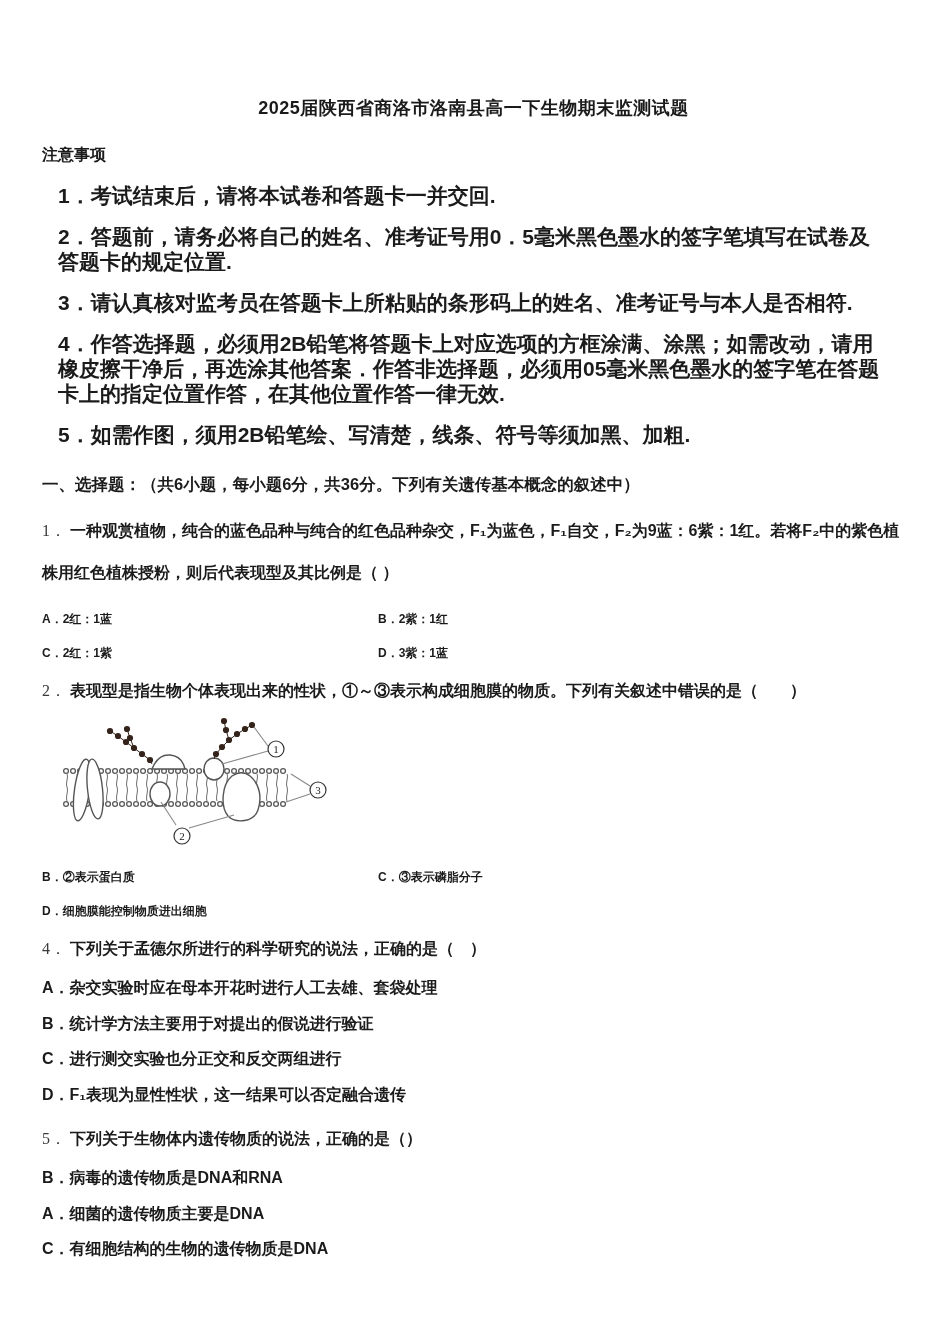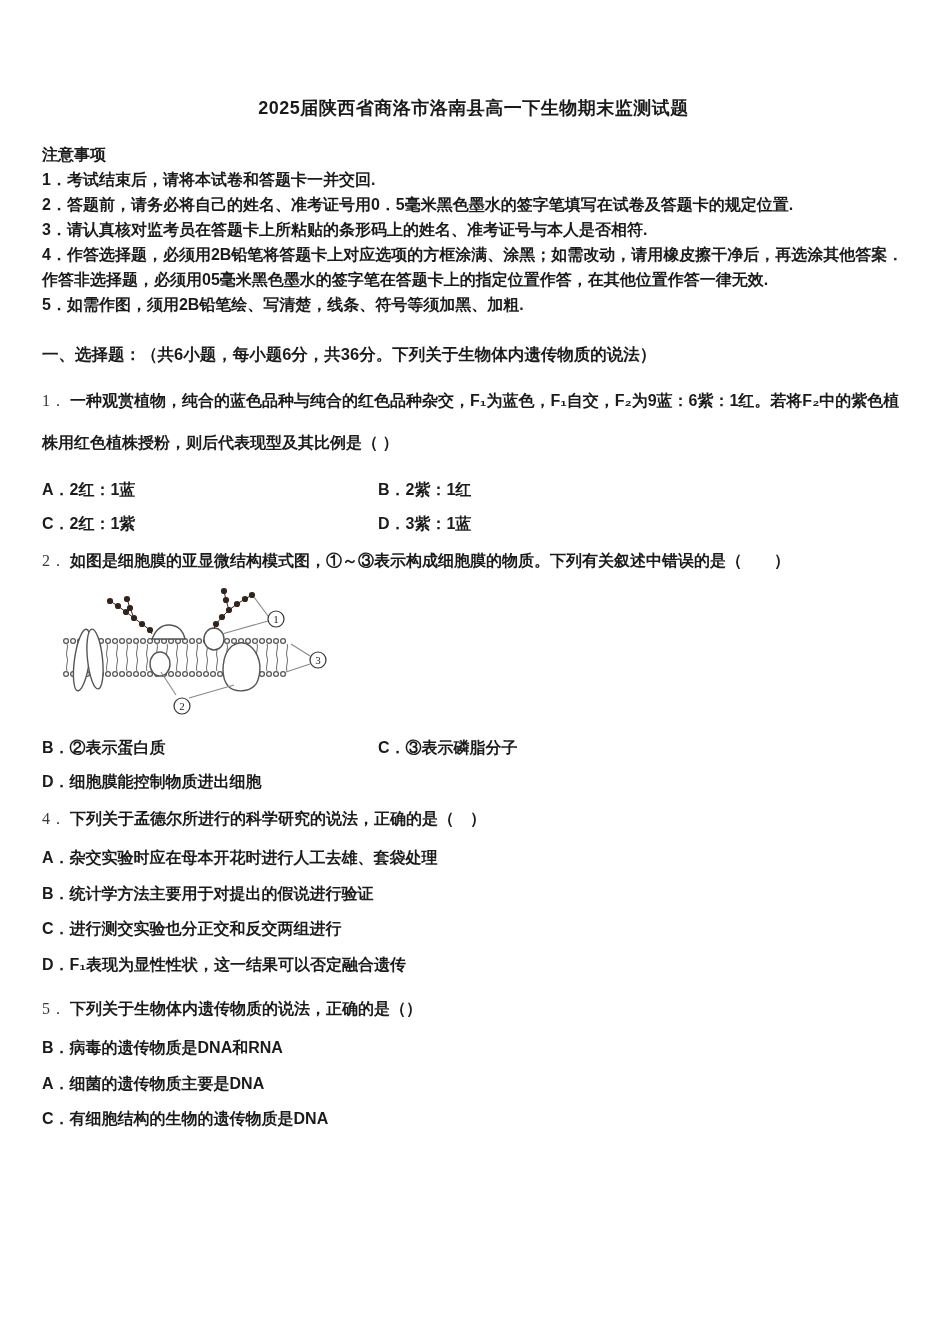--- a/index.html
+++ b/index.html
@@ -18,24 +18,24 @@
     font-weight: 700;
     margin: 0 0 22px 0;
     letter-spacing: 0.5px;
   }
   .notice-heading {
     font-size: 16px;
     font-weight: 700;
     line-height: 25px;
   }
   .notice-item {
-    font-size: 16px;
+    font-size: 21px;
     font-weight: 700;
     line-height: 25px;
-    margin: 0;
+    margin: 16px;
   }
   .section-heading {
     font-size: 16.5px;
     font-weight: 700;
     margin-top: 24px;
     line-height: 26px;
   }
   .question { margin-top: 13px; }
   .stem {
     font-size: 16px;
@@ -48,21 +48,21 @@
     font-family: "Liberation Serif", serif;
     font-weight: 400;
     color: #3a3a3a;
     margin-right: 4px;
   }
   .opts2 {
     display: grid;
     grid-template-columns: 336px auto;
     row-gap: 13px;
     margin-top: 15px;
-    font-size: 16px;
+    font-size: 12px;
     font-weight: 700;
     line-height: 21px;
   }
   .opts1 { margin-top: 8px; }
   .opts1 .opt {
     font-size: 16px;
     font-weight: 700;
     line-height: 35.5px;
   }
   .diagram-wrap { margin: 8px 0 6px 12px; }
@@ -77,34 +77,34 @@
 
   <div>
     <div class="notice-heading">注意事项</div>
     <p class="notice-item">1．考试结束后，请将本试卷和答题卡一并交回.</p>
     <p class="notice-item">2．答题前，请务必将自己的姓名、准考证号用0．5毫米黑色墨水的签字笔填写在试卷及答题卡的规定位置.</p>
     <p class="notice-item">3．请认真核对监考员在答题卡上所粘贴的条形码上的姓名、准考证号与本人是否相符.</p>
     <p class="notice-item">4．作答选择题，必须用2B铅笔将答题卡上对应选项的方框涂满、涂黑；如需改动，请用橡皮擦干净后，再选涂其他答案．作答非选择题，必须用05毫米黑色墨水的签字笔在答题卡上的指定位置作答，在其他位置作答一律无效.</p>
     <p class="notice-item">5．如需作图，须用2B铅笔绘、写清楚，线条、符号等须加黑、加粗.</p>
   </div>
 
-  <div class="section-heading">一、选择题：（共6小题，每小题6分，共36分。下列关于生物体内遗传物质的说法）</div>
+  <div class="section-heading">一、选择题：（共6小题，每小题6分，共36分。下列有关遗传基本概念的叙述中）</div>
 
   <div class="question">
     <p class="stem loose"><span class="qnum">1．</span><span>一种观赏植物，纯合的蓝色品种与纯合的红色品种杂交，F₁为蓝色，F₁自交，F₂为9蓝：6紫：1红。若将F₂中的紫色植株用红色植株授粉，则后代表现型及其比例是（ ）</span></p>
     <div class="opts2">
       <div class="opt">A．2红：1蓝</div>
       <div class="opt">B．2紫：1红</div>
       <div class="opt">C．2红：1紫</div>
       <div class="opt">D．3紫：1蓝</div>
     </div>
   </div>
 
   <div class="question">
-    <p class="stem"><span class="qnum">2．</span><span>如图是细胞膜的亚显微结构模式图，①～③表示构成细胞膜的物质。下列有关叙述中错误的是（　　）</span></p>
+    <p class="stem"><span class="qnum">2．</span><span>表现型是指生物个体表现出来的性状，①～③表示构成细胞膜的物质。下列有关叙述中错误的是（　　）</span></p>
 
     <div class="diagram-wrap">
       <svg class="membrane-svg" width="300" height="140" viewBox="0 0 300 140">
         <defs>
           <pattern id="tails" width="10" height="27" patternUnits="userSpaceOnUse" x="8" y="62">
             <path d="M5,0 C7,4 3,8 5,13 C7,18 3,22 5,27" fill="none" stroke="#7a7a7a" stroke-width="1.1"></path>
           </pattern>
         </defs>
 
         <rect x="8" y="62" width="228" height="27" fill="url(#tails)"></rect>

